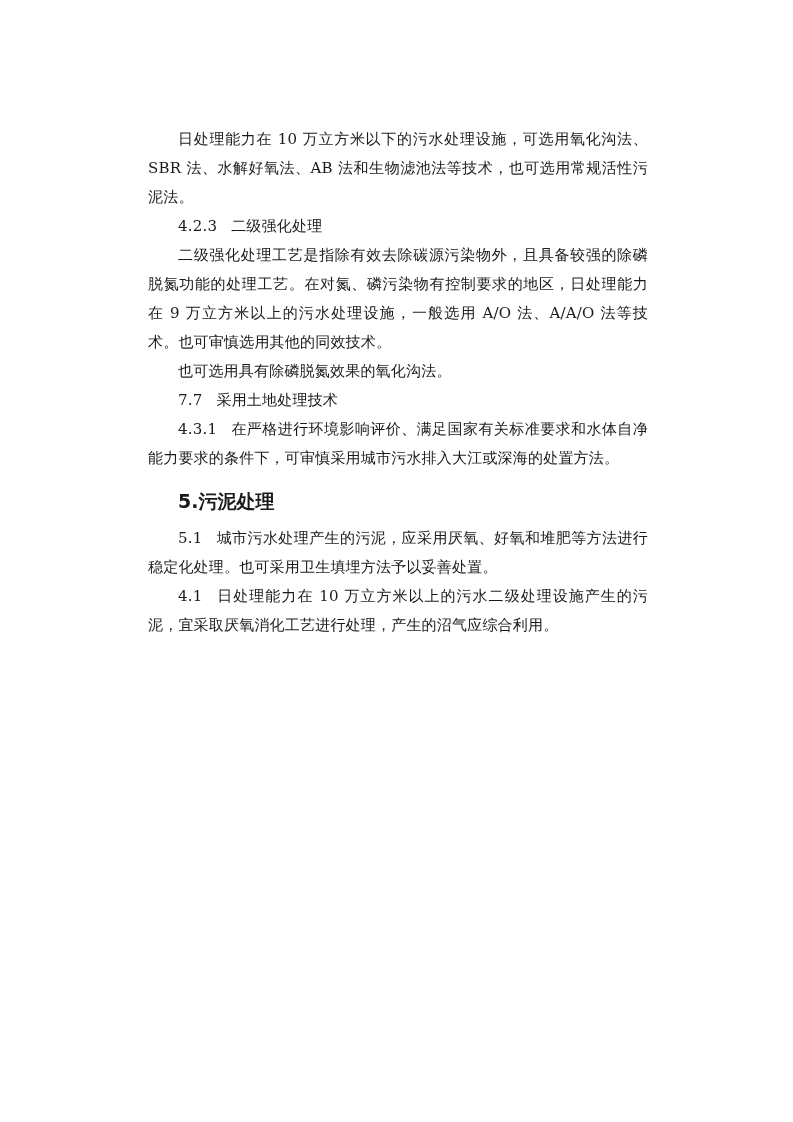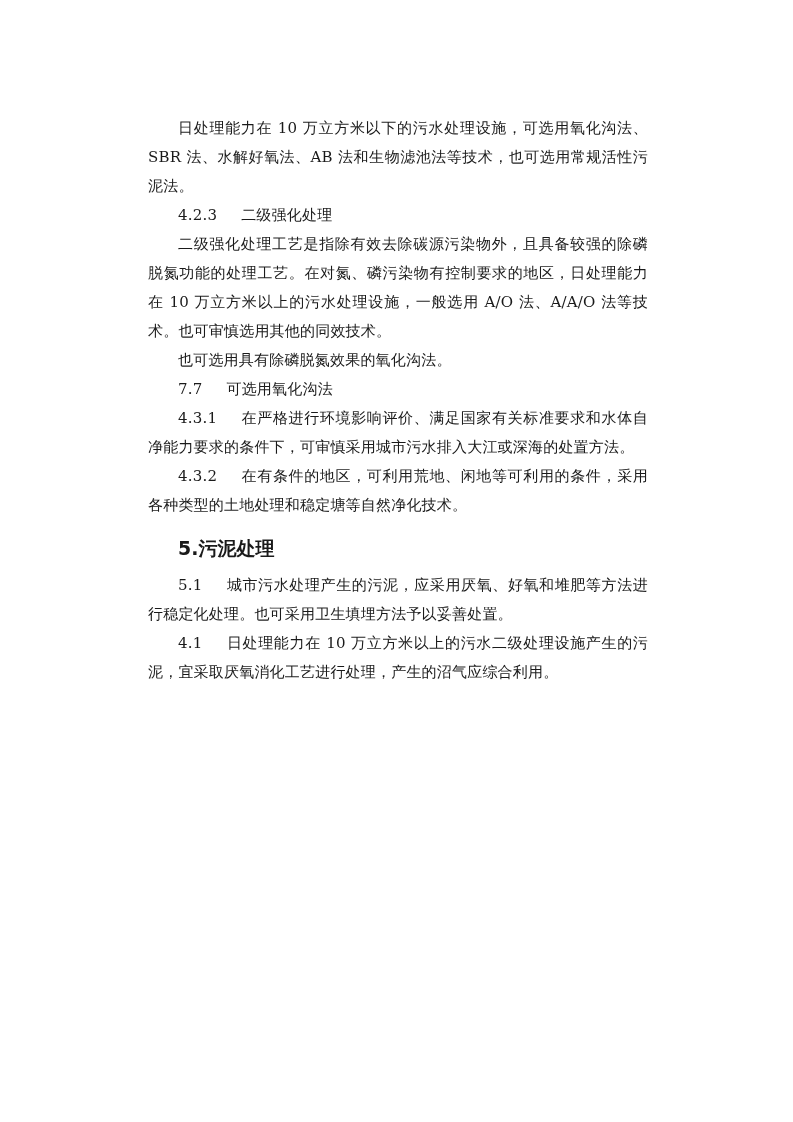--- a/index.html
+++ b/index.html
@@ -11,21 +11,21 @@
       width: 793px;
       height: 1122px;
       position: relative;
       overflow: hidden;
       font-family: "DejaVu Serif", "Liberation Serif", serif;
       color: #1a1a1a;
     }
     .page {
       position: absolute;
       left: 148px;
-      top: 114px;
+      top: 125px;
       width: 500px;
     }
     .p {
       font-size: 15px;
       line-height: 29px;
       margin: 0;
       text-align: justify;
       text-justify: inter-character;
       letter-spacing: 0.2px;
     }
@@ -34,56 +34,53 @@
     }
     .sec-heading {
       font-family: "DejaVu Sans", "Liberation Sans", sans-serif;
       font-weight: bold;
       font-size: 19px;
       line-height: 29px;
       margin: 14px 0 8px 0;
       text-indent: 30px;
     }
     .num {
-      margin-right: 24px;
+      margin-right: 14px;
     }
   </style>
 </head>
 <body>
 
 <div class="page">
 
   <p class="p indent">
     <span>日处理能力在 10 万立方米以下的污水处理设施，可选用氧化沟法、SBR 法、水解好氧法、AB 法和生物滤池法等技术，也可选用常规活性污泥法。</span>
   </p>
 
   <p class="p indent">
     <span class="num">4.2.3</span><span>二级强化处理</span>
   </p>
 
   <p class="p indent">
-    <span>二级强化处理工艺是指除有效去除碳源污染物外，且具备较强的除磷脱氮功能的处理工艺。在对氮、磷污染物有控制要求的地区，日处理能力在 10 万立方米以上的污水处理设施，一般选用 A/O 法、A/A/O 法等技术。也可审慎选用其他的同效技术。</span>
+    <span>二级强化处理工艺是指除有效去除碳源污染物外，且具备较强的除磷脱氮功能的处理工艺。在对氮、磷污染物有控制要求的地区，日处理能力在 9 万立方米以上的污水处理设施，一般选用 A/O 法、A/A/O 法等技术。也可审慎选用其他的同效技术。</span>
   </p>
 
 
   <p class="p indent">
     <span>也可选用具有除磷脱氮效果的氧化沟法。</span>
   </p>
 
   <p class="p indent">
-    <span class="num">7.7</span><span>可选用氧化沟法</span>
+    <span class="num">7.7</span><span>采用土地处理技术</span>
   </p>
 
   <p class="p indent">
     <span class="num">4.3.1</span><span>在严格进行环境影响评价、满足国家有关标准要求和水体自净能力要求的条件下，可审慎采用城市污水排入大江或深海的处置方法。</span>
   </p>
 
-  <p class="p indent">
-    <span class="num">4.3.2</span><span>在有条件的地区，可利用荒地、闲地等可利用的条件，采用各种类型的土地处理和稳定塘等自然净化技术。</span>
-  </p>
 
 
 
   <p class="sec-heading">5.污泥处理</p>
 
   <p class="p indent">
     <span class="num">5.1</span><span>城市污水处理产生的污泥，应采用厌氧、好氧和堆肥等方法进行稳定化处理。也可采用卫生填埋方法予以妥善处置。</span>
   </p>
 
   <p class="p indent">

